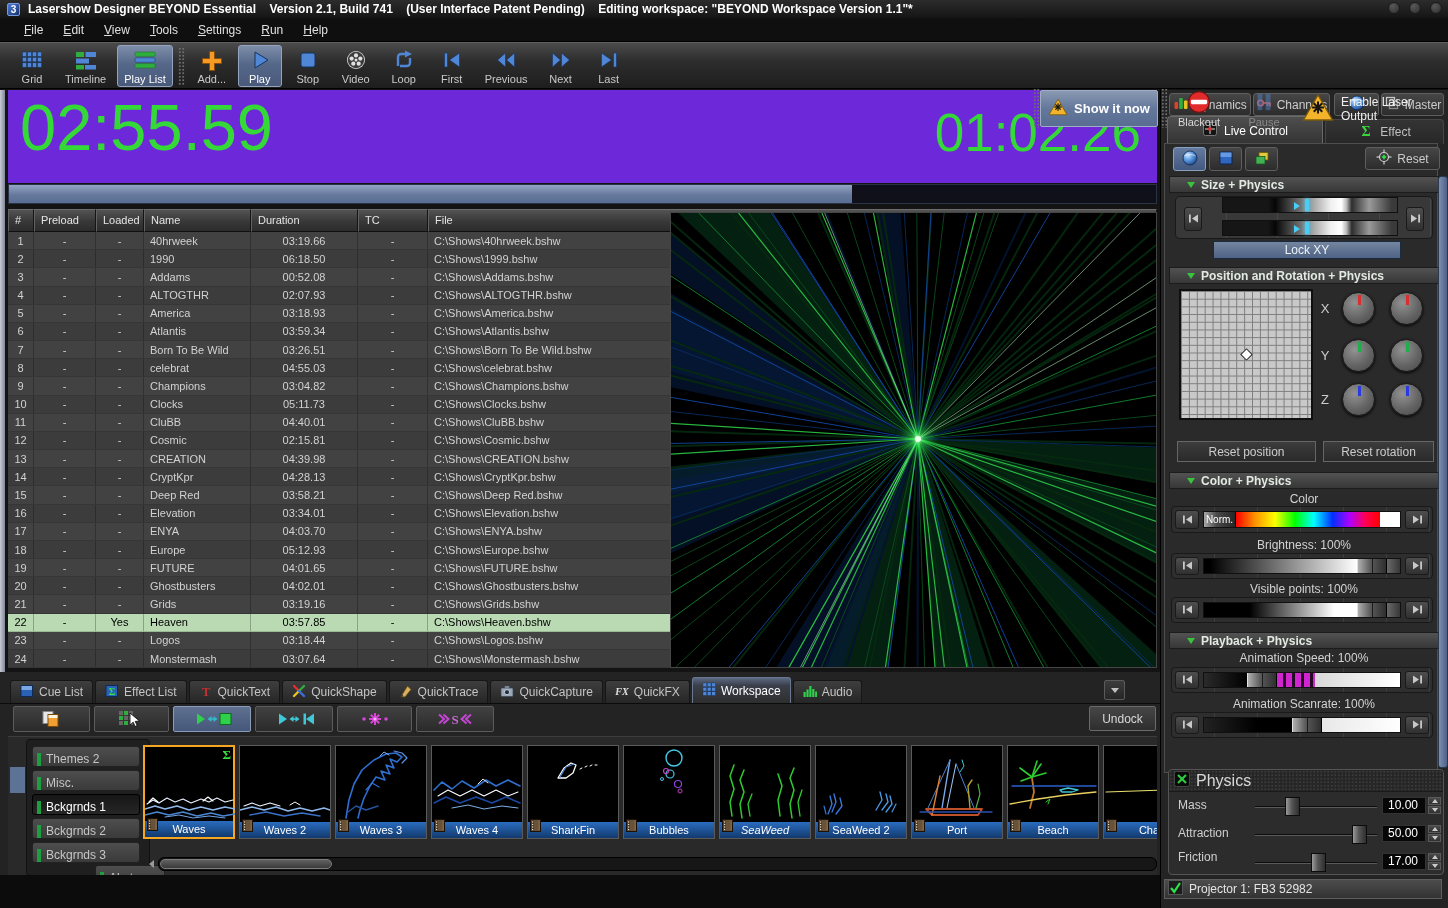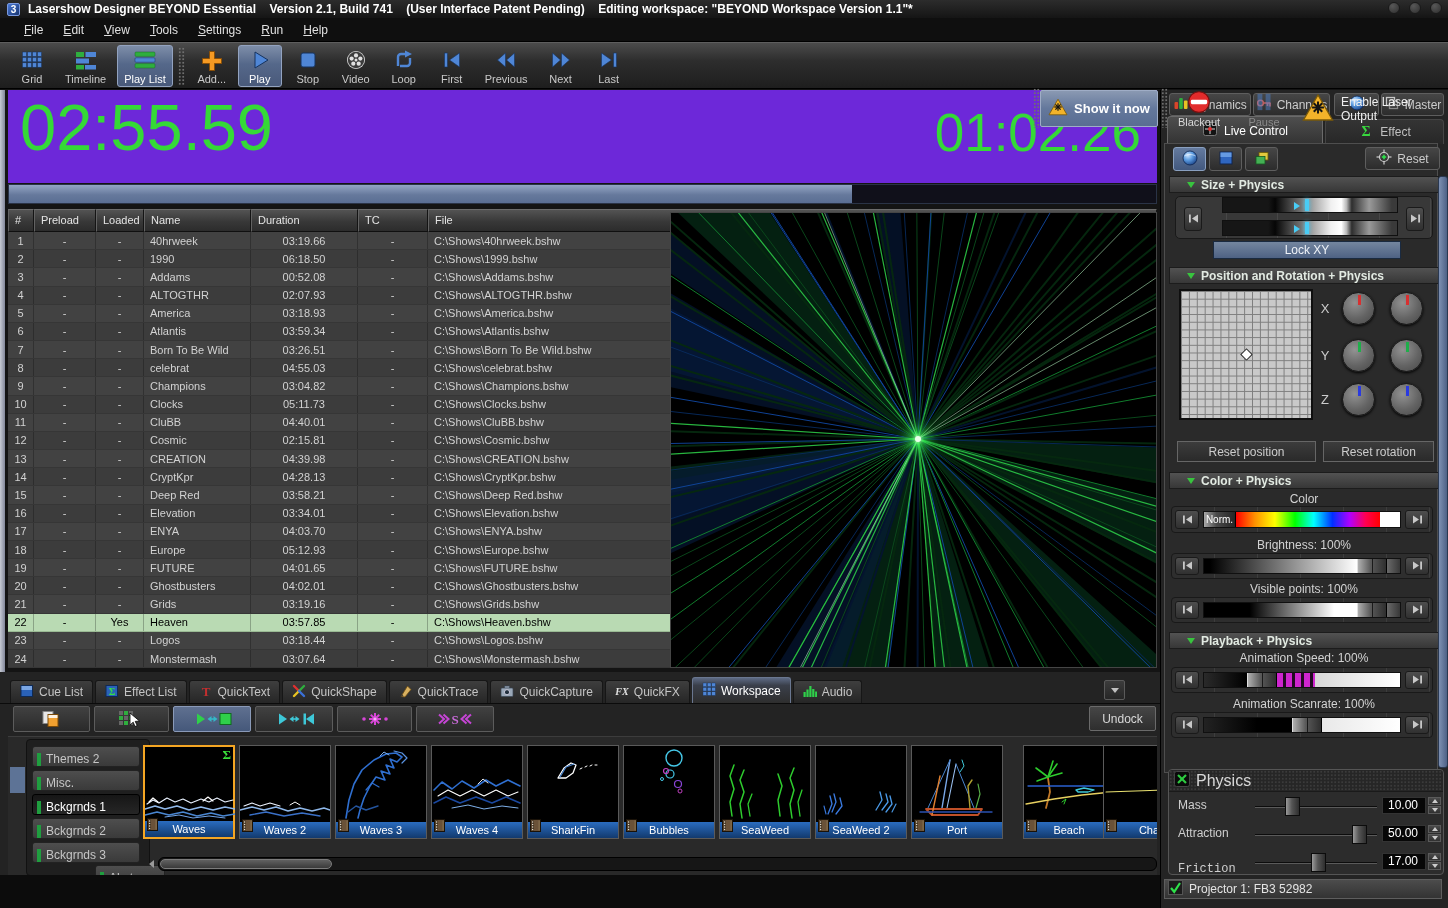--- a/index.html
+++ b/index.html
@@ -1007,21 +1007,21 @@
         <div class="film"><svg width="11" height="13" viewBox="0 0 11 13" xmlns="http://www.w3.org/2000/svg">
             <rect x="0.5" y="0.5" width="10" height="12" fill="#6a5238" stroke="#1a1208"></rect>
             <rect x="1.5" y="1.5" width="2.2" height="10" fill="#3a2d1c"></rect>
             <circle cx="2.6" cy="3" r="0.7" fill="#e8e0d0"></circle>
             <circle cx="2.6" cy="5.5" r="0.7" fill="#e8e0d0"></circle>
             <circle cx="2.6" cy="8" r="0.7" fill="#e8e0d0"></circle>
             <circle cx="2.6" cy="10.5" r="0.7" fill="#e8e0d0"></circle>
             <rect x="8.6" y="1.5" width="1" height="10" fill="#8a7450"></rect>
           </svg></div>
       </div>
-      <div class="thumb" style="left: 576px;">
+      <div class="thumb" style="left: 576px; font-style: italic;">
         <svg width="90" height="76" viewBox="0 0 90 76" style="position:absolute;left:0;top:0">
           <polyline points="12,70 10,56 14,43 10,30 14,19" fill="none" stroke="#2ecc2e" stroke-width="1.5" stroke-linecap="round" stroke-linejoin="round"></polyline>
           <polyline points="22,72 20,58 24,46 20,34 24,24" fill="none" stroke="#2ecc2e" stroke-width="1.5" stroke-linecap="round" stroke-linejoin="round"></polyline>
           <polyline points="30,70 28,58 32,48" fill="none" stroke="#2ecc2e" stroke-width="1.3" stroke-linecap="round" stroke-linejoin="round"></polyline>
           <polyline points="60,70 58,54 62,40 58,28" fill="none" stroke="#2ecc2e" stroke-width="1.5" stroke-linecap="round" stroke-linejoin="round"></polyline>
           <polyline points="72,72 70,58 74,44 70,32 74,22" fill="none" stroke="#2ecc2e" stroke-width="1.5" stroke-linecap="round" stroke-linejoin="round"></polyline>
           <polyline points="80,70 78,56 82,44" fill="none" stroke="#2ecc2e" stroke-width="1.3" stroke-linecap="round" stroke-linejoin="round"></polyline>
         </svg>
         <div class="tlab">SeaWeed</div>
         <div class="film"><svg width="11" height="13" viewBox="0 0 11 13" xmlns="http://www.w3.org/2000/svg">
@@ -1073,21 +1073,21 @@
         <div class="film"><svg width="11" height="13" viewBox="0 0 11 13" xmlns="http://www.w3.org/2000/svg">
             <rect x="0.5" y="0.5" width="10" height="12" fill="#6a5238" stroke="#1a1208"></rect>
             <rect x="1.5" y="1.5" width="2.2" height="10" fill="#3a2d1c"></rect>
             <circle cx="2.6" cy="3" r="0.7" fill="#e8e0d0"></circle>
             <circle cx="2.6" cy="5.5" r="0.7" fill="#e8e0d0"></circle>
             <circle cx="2.6" cy="8" r="0.7" fill="#e8e0d0"></circle>
             <circle cx="2.6" cy="10.5" r="0.7" fill="#e8e0d0"></circle>
             <rect x="8.6" y="1.5" width="1" height="10" fill="#8a7450"></rect>
           </svg></div>
       </div>
-      <div class="thumb" style="left: 864px; margin-left: 16px;">
+      <div class="thumb" style="left: 864px;">
         <svg width="90" height="76" viewBox="0 0 90 76" style="position:absolute;left:0;top:0">
           <polyline points="22,62 26,46 24,32" fill="none" stroke="#c07828" stroke-width="1.8" stroke-linecap="round" stroke-linejoin="round"></polyline>
           <polyline points="24,31 12,22" fill="none" stroke="#2ecc2e" stroke-width="1.6" stroke-linecap="round" stroke-linejoin="round"></polyline>
           <polyline points="24,31 33,18" fill="none" stroke="#2ecc2e" stroke-width="1.6" stroke-linecap="round" stroke-linejoin="round"></polyline>
           <polyline points="24,31 38,27" fill="none" stroke="#2ecc2e" stroke-width="1.6" stroke-linecap="round" stroke-linejoin="round"></polyline>
           <polyline points="24,31 13,35" fill="none" stroke="#2ecc2e" stroke-width="1.6" stroke-linecap="round" stroke-linejoin="round"></polyline>
           <polyline points="24,31 29,15" fill="none" stroke="#2ecc2e" stroke-width="1.6" stroke-linecap="round" stroke-linejoin="round"></polyline>
           <polyline points="4,40 88,40" fill="none" stroke="#2a60d0" stroke-width="1.3" stroke-linecap="round" stroke-linejoin="round"></polyline>
           <polyline points="2,58 30,53 58,49 88,46" fill="none" stroke="#e8d060" stroke-width="1.3" stroke-linecap="round" stroke-linejoin="round"></polyline>
           <polyline points="52,44 60,42 70,44 64,46 54,46 52,44" fill="none" stroke="#3ec8d8" stroke-width="1.3" stroke-linecap="round" stroke-linejoin="round"></polyline>
@@ -1439,21 +1439,21 @@
         </div>
         <div class="pval" style="top: 55px;">50.00</div>
         <div class="pspin" style="top: 55px;">
           <div>
             <span class="up"></span>
           </div>
           <div>
             <span class="dn"></span>
           </div>
         </div>
-        <div class="plbl" style="top: 92px; font-family: Liberation Mono, monospace;">Friction</div>
+        <div class="plbl" style="top: 80px;">Friction</div>
         <div class="pgroove" style="top: 92px;">
           <div class="pthumb" style="left: calc(52% - 7px); top: -9px;"></div>
         </div>
         <div class="pval" style="top: 83px;">17.00</div>
         <div class="pspin" style="top: 83px;">
           <div>
             <span class="up"></span>
           </div>
           <div>
             <span class="dn"></span>

